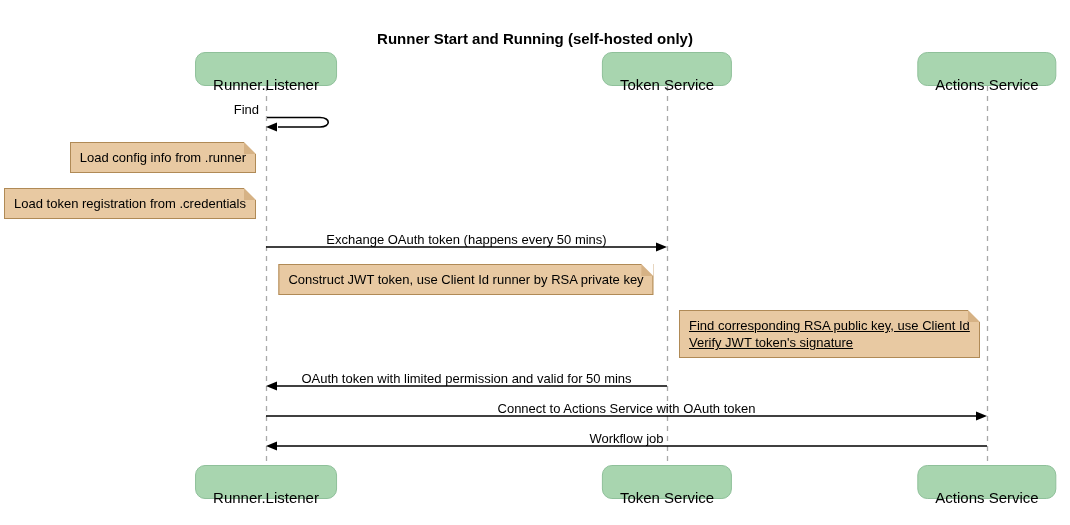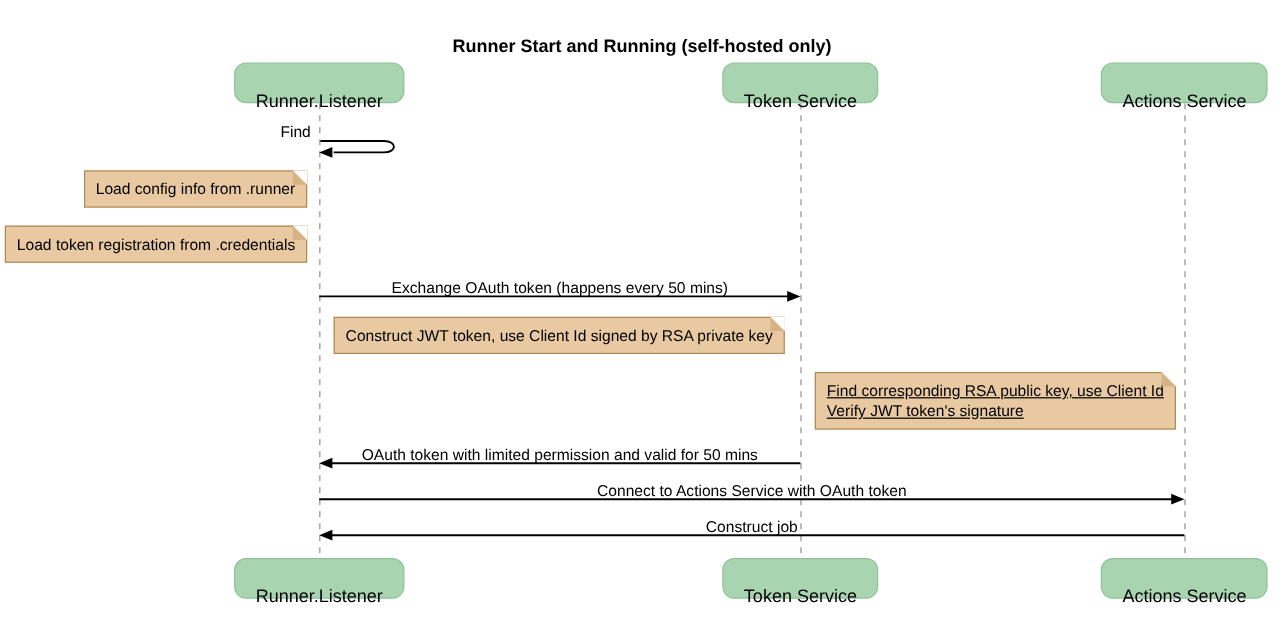--- a/index.html
+++ b/index.html
@@ -83,29 +83,29 @@
   <div class="participant" style="left:987px;top:52px;">Actions Service</div>
 
   <div class="participant" style="left:266px;top:465px;">Runner.Listener</div>
   <div class="participant" style="left:667px;top:465px;">Token Service</div>
   <div class="participant" style="left:987px;top:465px;">Actions Service</div>
 
   <div class="msg-label right" style="right:811px;top:103px;">Find</div>
   <div class="msg-label center" style="left:266px;width:401px;top:233px;">Exchange OAuth token (happens every 50 mins)</div>
   <div class="msg-label center" style="left:266px;width:401px;top:372px;">OAuth token with limited permission and valid for 50 mins</div>
   <div class="msg-label center" style="left:266px;width:721px;top:402px;">Connect to Actions Service with OAuth token</div>
-  <div class="msg-label center" style="left:266px;width:721px;top:432px;">Construct job</div>
+  <div class="msg-label center" style="left:266px;width:721px;top:432px;">Workflow job</div>
 
   <div class="note" style="right:814px;top:142px;">
     <div>Load config info from .runner</div>
   </div>
   <div class="note" style="right:814px;top:188px;">
     <div>Load token registration from .credentials</div>
   </div>
   <div class="note centered" style="left:466px;top:264px;">
-    <div>Construct JWT token, use Client Id signed by RSA private key</div>
+    <div>Construct JWT token, use Client Id runner by RSA private key</div>
   </div>
   <div class="note" style="left:679px;top:310px;text-decoration:underline;">
     <div>Find corresponding RSA public key, use Client Id</div>
     <div>Verify JWT token's signature</div>
   </div>
 
 </div>
 
 </body></html>

